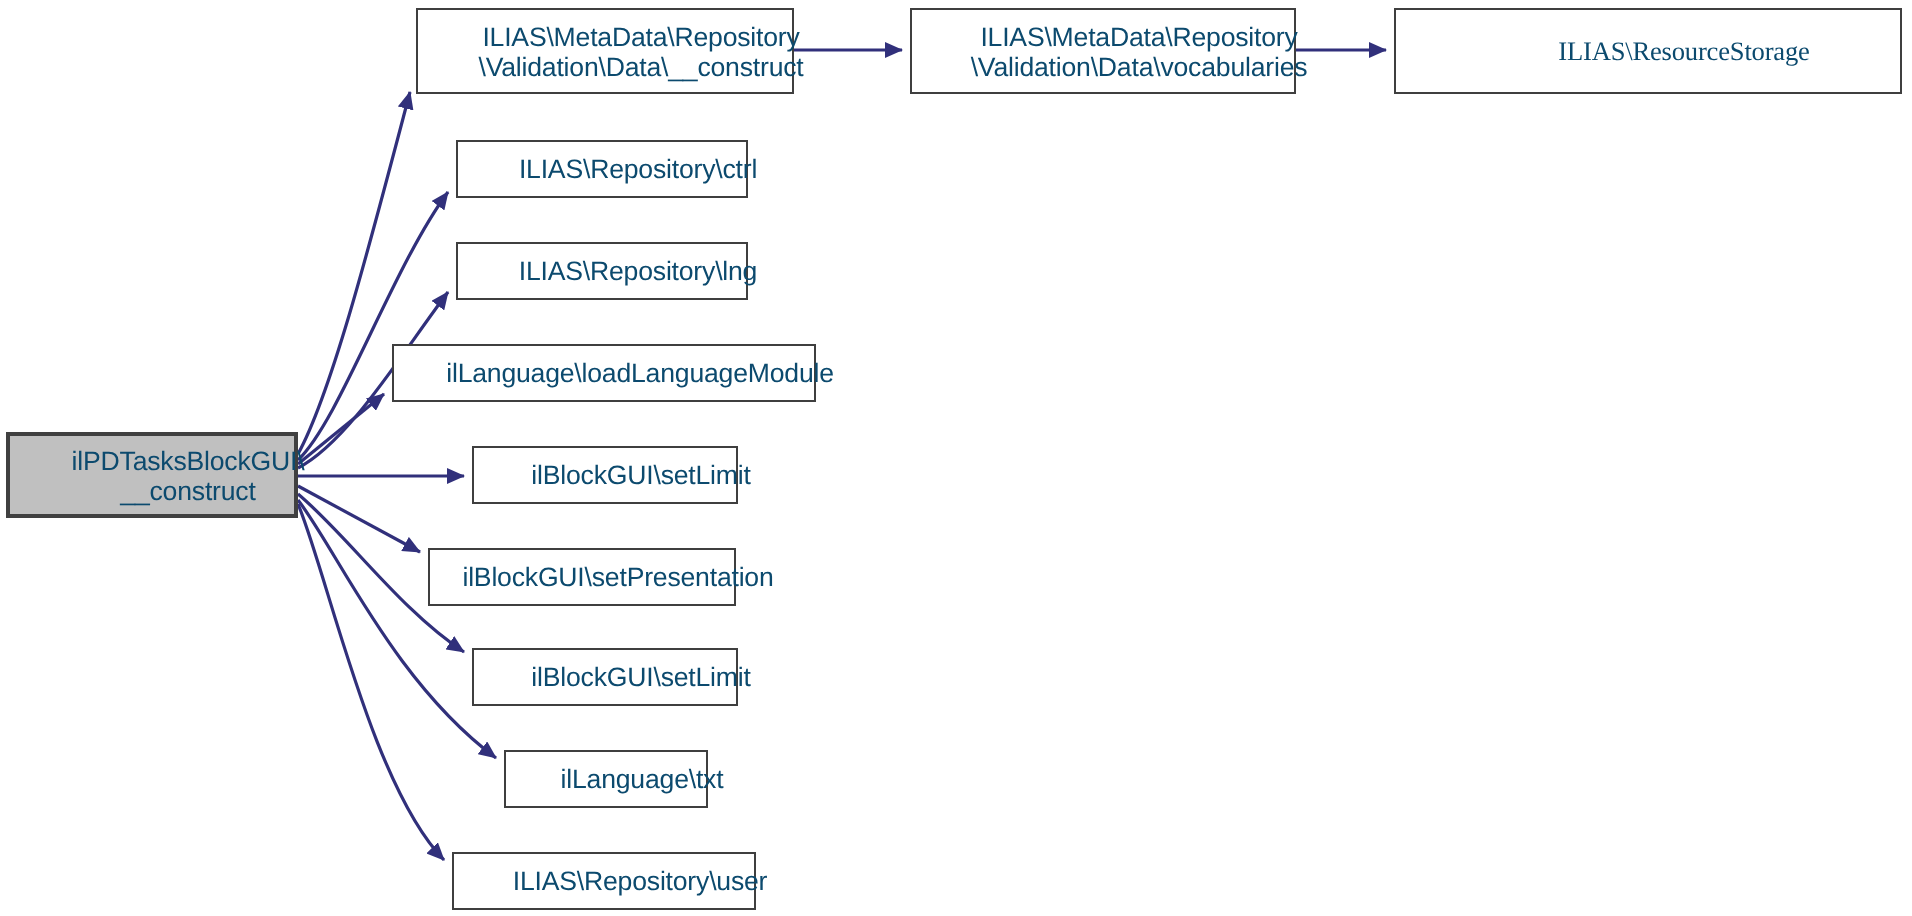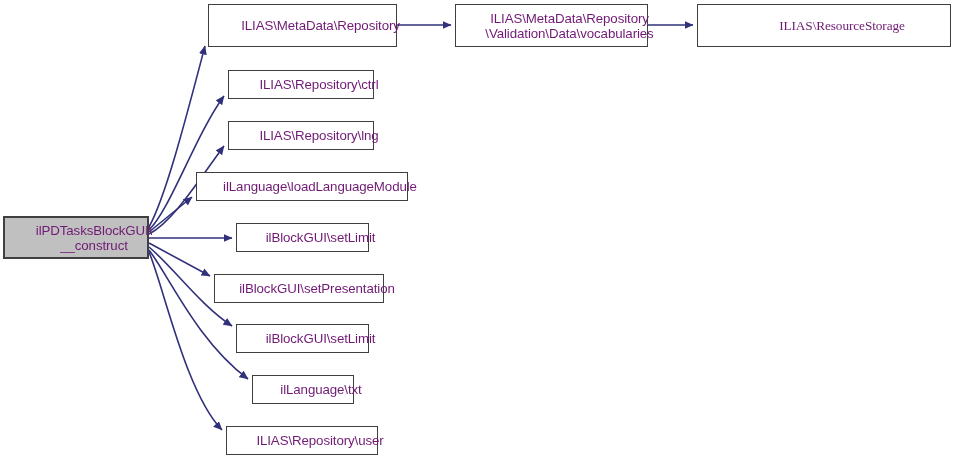--- a/index.html
+++ b/index.html
@@ -22,21 +22,21 @@
     left: 0;
     top: 0;
     width: 956px;
     height: 458px;
   }
   .node-box {
     position: absolute;
     box-sizing: border-box;
     border: 1px solid #3f3f3f;
     background: #ffffff;
-    color: #701a75;
+    color: #0c4a6e;
     font-size: 13.3px;
     line-height: 15px;
     text-align: center;
     display: flex;
     flex-direction: column;
     align-items: center;
     justify-content: center;
     white-space: pre;
     letter-spacing: -0.1px;
     padding-left: 36px;
@@ -69,25 +69,25 @@
         <path d="M149,243 L210,276" fill="none" stroke="#31307b" stroke-width="1.6" marker-end="url(#arrowhead)"></path>
         <path d="M149,247 C174,268 200,305 232,326" fill="none" stroke="#31307b" stroke-width="1.6" marker-end="url(#arrowhead)"></path>
         <path d="M149,250 C169,276 197,341 248,379" fill="none" stroke="#31307b" stroke-width="1.6" marker-end="url(#arrowhead)"></path>
         <path d="M149,252 C164,288 186,393 222,430" fill="none" stroke="#31307b" stroke-width="1.6" marker-end="url(#arrowhead)"></path>
         <path d="M397,25 L451,25" fill="none" stroke="#31307b" stroke-width="1.6" marker-end="url(#arrowhead)"></path>
         <path d="M648,25 L693,25" fill="none" stroke="#31307b" stroke-width="1.6" marker-end="url(#arrowhead)"></path>
       </g>
   </svg>
   <div id="nodes-layer">
       <div class="node-box root" style="left: 3px; top: 216px; width: 146px; height: 43px;"><span class="node-line">ilPDTasksBlockGUI\</span><span class="node-line">__construct</span></div>
-      <div class="node-box" style="left: 208px; top: 4px; width: 189px; height: 43px;"><span class="node-line">ILIAS\MetaData\Repository</span></div>
+      <div class="node-box" style="left: 208px; top: 4px; width: 189px; height: 43px;"><span class="node-line">ILIAS\MetaData\Repository</span><span class="node-line">\Validation\Data\__construct</span></div>
       <div class="node-box" style="left: 455px; top: 4px; width: 193px; height: 43px;"><span class="node-line">ILIAS\MetaData\Repository</span><span class="node-line">\Validation\Data\vocabularies</span></div>
       <div class="node-box" style="left: 697px; top: 4px; width: 254px; height: 43px; font-family: Liberation Serif, serif;"><span class="node-line">ILIAS\ResourceStorage</span></div>
       <div class="node-box" style="left: 228px; top: 70px; width: 146px; height: 29px;"><span class="node-line">ILIAS\Repository\ctrl</span></div>
       <div class="node-box" style="left: 228px; top: 121px; width: 146px; height: 29px; align-items: center;"><span class="node-line">ILIAS\Repository\lng</span></div>
       <div class="node-box" style="left: 196px; top: 172px; width: 212px; height: 29px;"><span class="node-line">ilLanguage\loadLanguageModule</span></div>
       <div class="node-box" style="left: 236px; top: 223px; width: 133px; height: 29px;"><span class="node-line">ilBlockGUI\setLimit</span></div>
-      <div class="node-box" style="left: 214px; top: 274px; width: 170px; height: 29px; align-items: center;"><span class="node-line">ilBlockGUI\setPresentation</span></div>
+      <div class="node-box" style="left: 214px; top: 274px; width: 154px; height: 29px; align-items: center;"><span class="node-line">ilBlockGUI\setPresentation</span></div>
       <div class="node-box" style="left: 236px; top: 324px; width: 133px; height: 29px;"><span class="node-line">ilBlockGUI\setLimit</span></div>
       <div class="node-box" style="left: 252px; top: 375px; width: 102px; height: 29px;"><span class="node-line">ilLanguage\txt</span></div>
       <div class="node-box" style="left: 226px; top: 426px; width: 152px; height: 29px;"><span class="node-line">ILIAS\Repository\user</span></div>
     </div>
 </div>
 
 </body></html>

